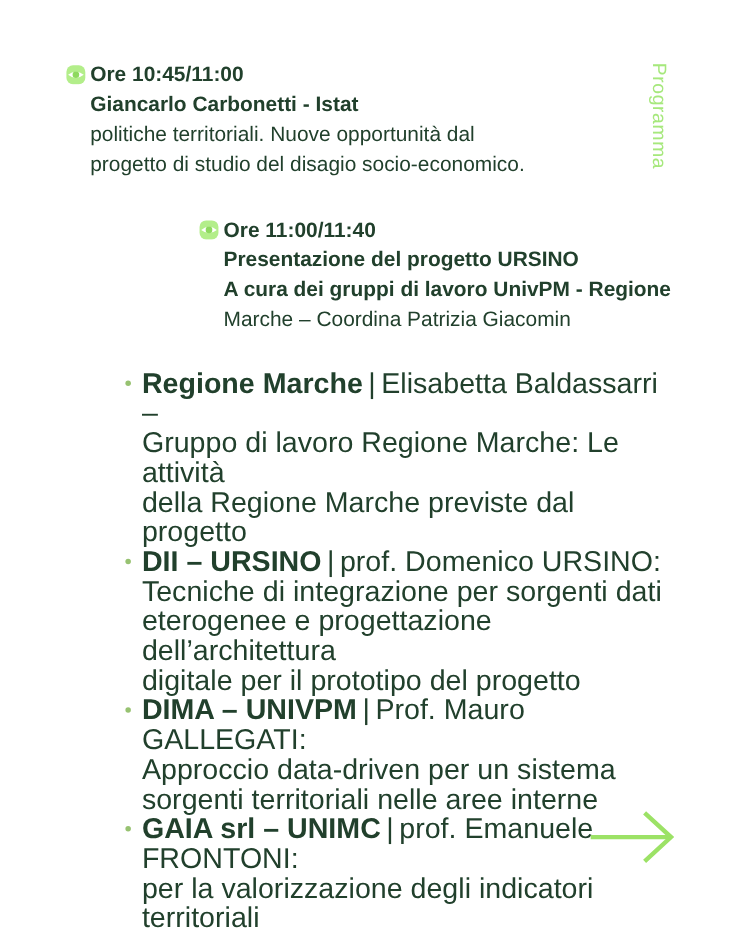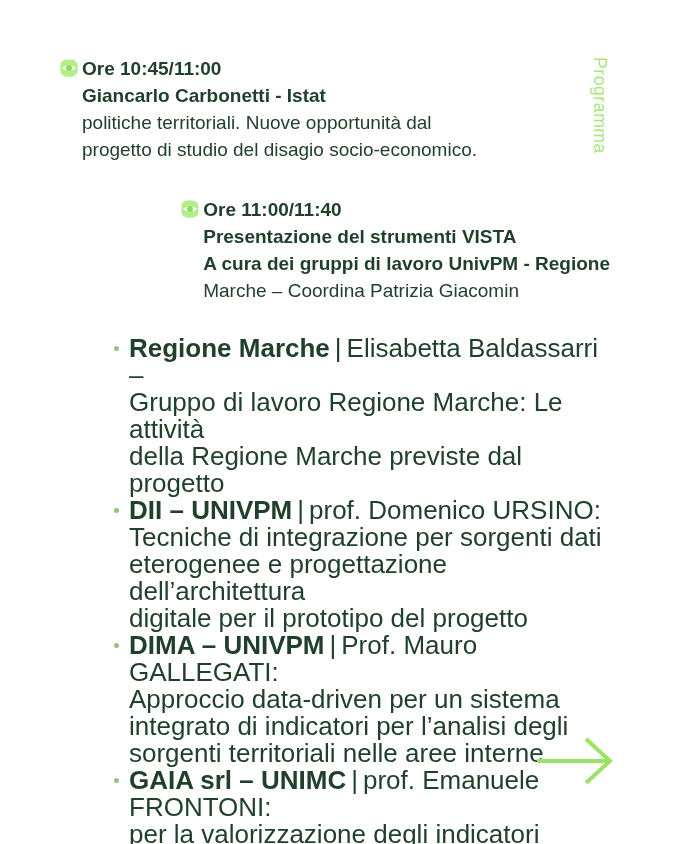--- a/index.html
+++ b/index.html
@@ -57,53 +57,52 @@
     <div class="session session-2">
       <span class="session-icon">
         <svg viewBox="0 0 24 24">
           <rect x="0.5" y="0.5" width="23" height="23" rx="8" fill="#b3ee8a"></rect>
           <path d="M2.5,12 Q12,4.5 21.5,12 Q12,19.5 2.5,12 Z" fill="#ffffff"></path>
           <circle cx="12" cy="12" r="4" fill="#8ed95e"></circle>
         </svg>
       </span>
       <div class="session-text">
         <div class="t-bold">Ore 11:00/11:40</div>
-        <div class="t-bold">Presentazione del strumenti VISTA</div>
+        <div class="t-bold">Presentazione del progetto URSINO</div>
         <div class="t-bold">A cura dei gruppi di lavoro UnivPM - Regione</div>
         <div>Marche – Coordina Patrizia Giacomin</div>
       </div>
     </div>
 
     <div class="bullets">
 
       <div class="bullet">
         <span class="bullet-dot"></span>
         <div>
           <div><span class="t-bold">Regione Marche</span><span class="bullet-sep">|</span><span>Elisabetta Baldassarri –</span></div>
           <div>Gruppo di lavoro Regione Marche: Le attività</div>
           <div>della Regione Marche previste dal progetto</div>
         </div>
       </div>
 
       <div class="bullet">
         <span class="bullet-dot"></span>
         <div>
-          <div><span class="t-bold">DII – UNIVPM</span><span class="bullet-sep">|</span><span>prof. Domenico URSINO:</span></div>
+          <div><span class="t-bold">DII – URSINO</span><span class="bullet-sep">|</span><span>prof. Domenico URSINO:</span></div>
           <div>Tecniche di integrazione per sorgenti dati</div>
           <div>eterogenee e progettazione dell’architettura</div>
           <div>digitale per il prototipo del progetto</div>
         </div>
       </div>
 
       <div class="bullet">
         <span class="bullet-dot"></span>
         <div>
           <div><span class="t-bold">DIMA – UNIVPM</span><span class="bullet-sep">|</span><span>Prof. Mauro GALLEGATI:</span></div>
           <div>Approccio data-driven per un sistema</div>
-          <div>integrato di indicatori per l’analisi degli</div>
           <div>sorgenti territoriali nelle aree interne</div>
         </div>
       </div>
 
       <div class="bullet">
         <span class="bullet-dot"></span>
         <div>
           <div><span class="t-bold">GAIA srl – UNIMC</span><span class="bullet-sep">|</span><span>prof. Emanuele FRONTONI:</span></div>
           <div>per la valorizzazione degli indicatori</div>
           <div>territoriali</div>

